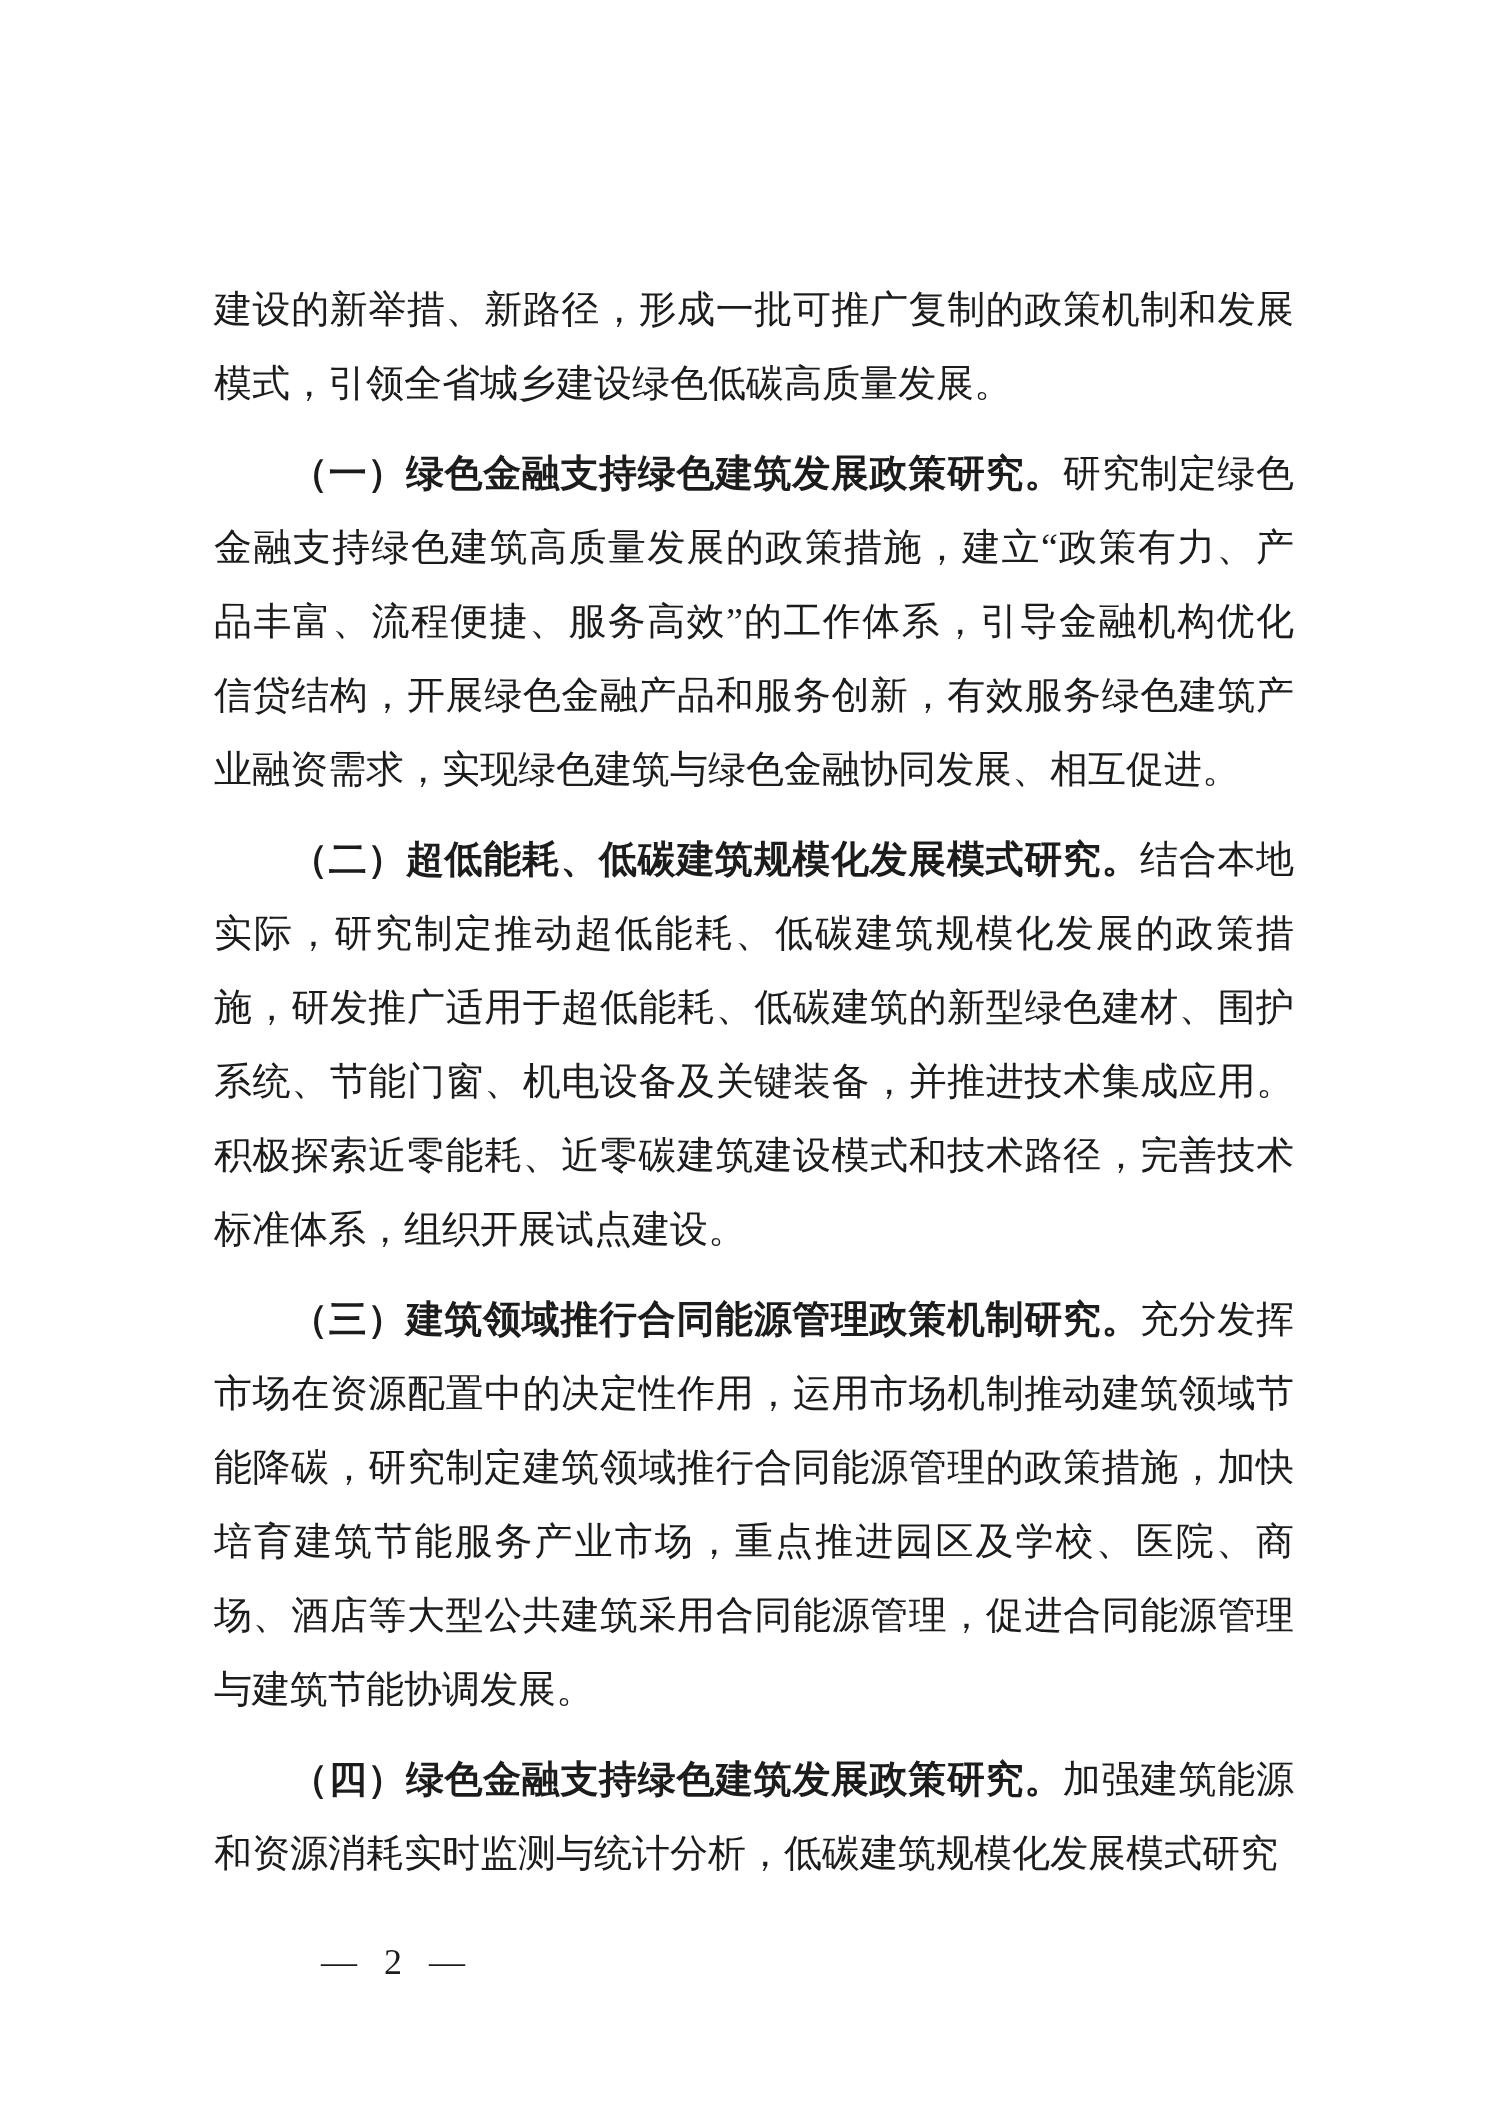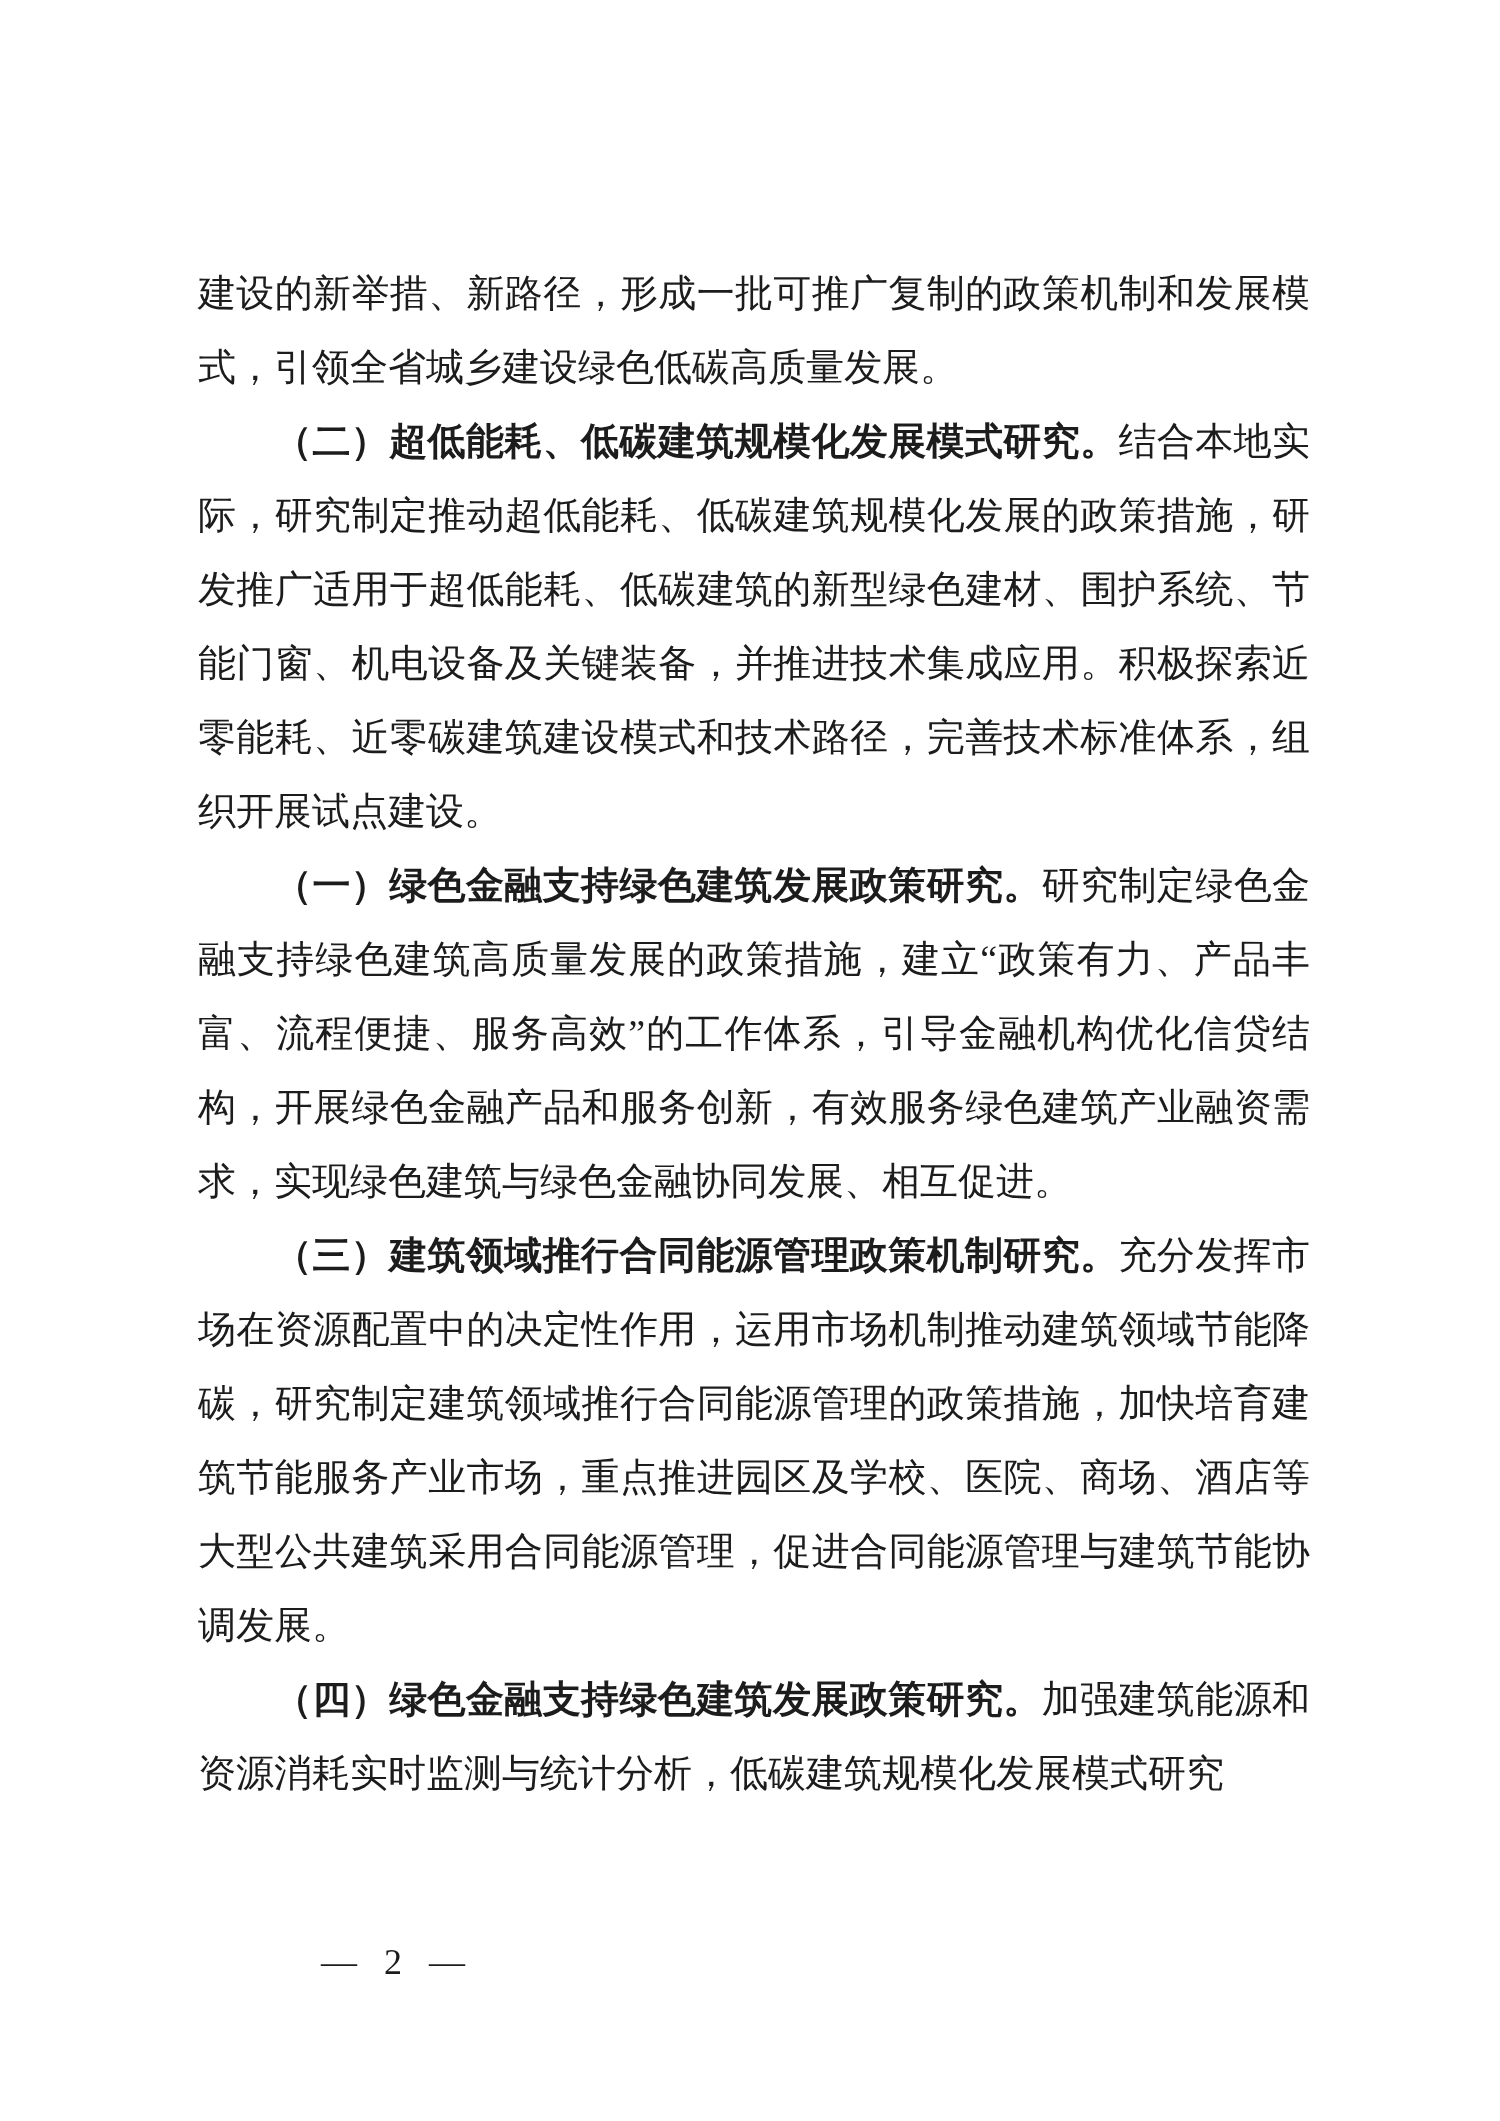--- a/index.html
+++ b/index.html
@@ -19,21 +19,21 @@
     left: 198px;
     top: 256px;
     width: 1112px;
     font-family: "Liberation Serif", serif;
     font-size: 38px;
     line-height: 74px;
     color: #1c1c1c;
     text-align: justify;
   }
   .body-text p {
-    margin: 0;
+    margin: 16px;
     padding: 0;
     text-indent: 0;
   }
   .body-text p.indent {
     text-indent: 2em;
   }
   .body-text p.heading {
     font-weight: 700;
     font-family: "Liberation Sans", sans-serif;
     text-align: left;
@@ -53,21 +53,21 @@
     word-spacing: 18px;
     white-space: pre;
   }
 </style>
 </head>
 <body>
 
 <div class="page">
   <div class="body-text" id="doc-body">
       <p class=""><span class="text-run">建设的新举措、新路径，形成一批可推广复制的政策机制和发展模式，引领全省城乡建设绿色低碳高质量发展。</span></p>
+      <p class="indent"><span class="lead-run">（一）绿色金融支持绿色建筑发展政策研究。</span><span class="text-run">研究制定绿色金融支持绿色建筑高质量发展的政策措施，建立“政策有力、产品丰富、流程便捷、服务高效”的工作体系，引导金融机构优化信贷结构，开展绿色金融产品和服务创新，有效服务绿色建筑产业融资需求，实现绿色建筑与绿色金融协同发展、相互促进。</span></p>
       <p class="indent"><span class="lead-run">（二）超低能耗、低碳建筑规模化发展模式研究。</span><span class="text-run">结合本地实际，研究制定推动超低能耗、低碳建筑规模化发展的政策措施，研发推广适用于超低能耗、低碳建筑的新型绿色建材、围护系统、节能门窗、机电设备及关键装备，并推进技术集成应用。积极探索近零能耗、近零碳建筑建设模式和技术路径，完善技术标准体系，组织开展试点建设。</span></p>
-      <p class="indent"><span class="lead-run">（一）绿色金融支持绿色建筑发展政策研究。</span><span class="text-run">研究制定绿色金融支持绿色建筑高质量发展的政策措施，建立“政策有力、产品丰富、流程便捷、服务高效”的工作体系，引导金融机构优化信贷结构，开展绿色金融产品和服务创新，有效服务绿色建筑产业融资需求，实现绿色建筑与绿色金融协同发展、相互促进。</span></p>
       <p class="indent"><span class="lead-run">（三）建筑领域推行合同能源管理政策机制研究。</span><span class="text-run">充分发挥市场在资源配置中的决定性作用，运用市场机制推动建筑领域节能降碳，研究制定建筑领域推行合同能源管理的政策措施，加快培育建筑节能服务产业市场，重点推进园区及学校、医院、商场、酒店等大型公共建筑采用合同能源管理，促进合同能源管理与建筑节能协调发展。</span></p>
       <p class="indent"><span class="lead-run">（四）绿色金融支持绿色建筑发展政策研究。</span><span class="text-run">加强建筑能源和资源消耗实时监测与统计分析，低碳建筑规模化发展模式研究</span></p>
     </div>
   <div class="page-footer">
     <span>— 2 —</span>
   </div>
 </div>
 
 </body></html>

